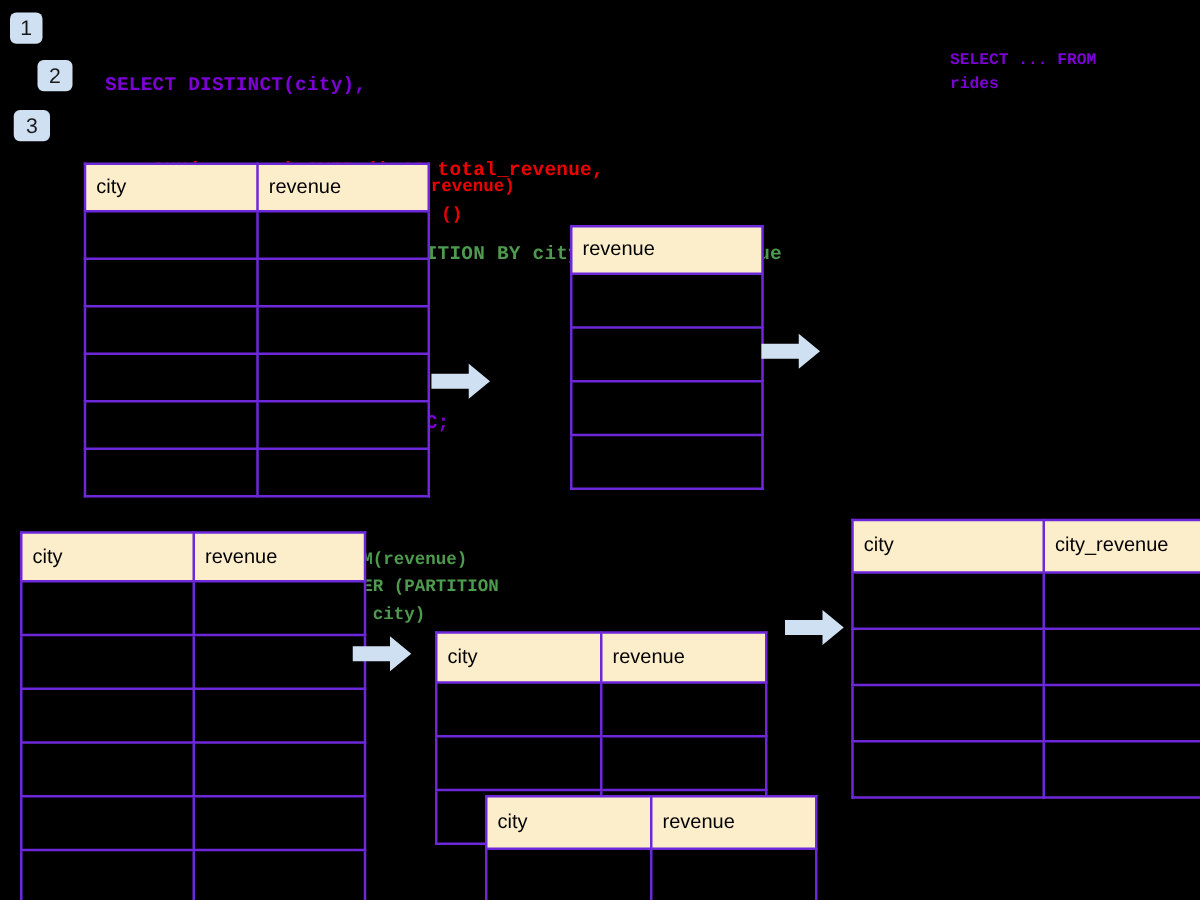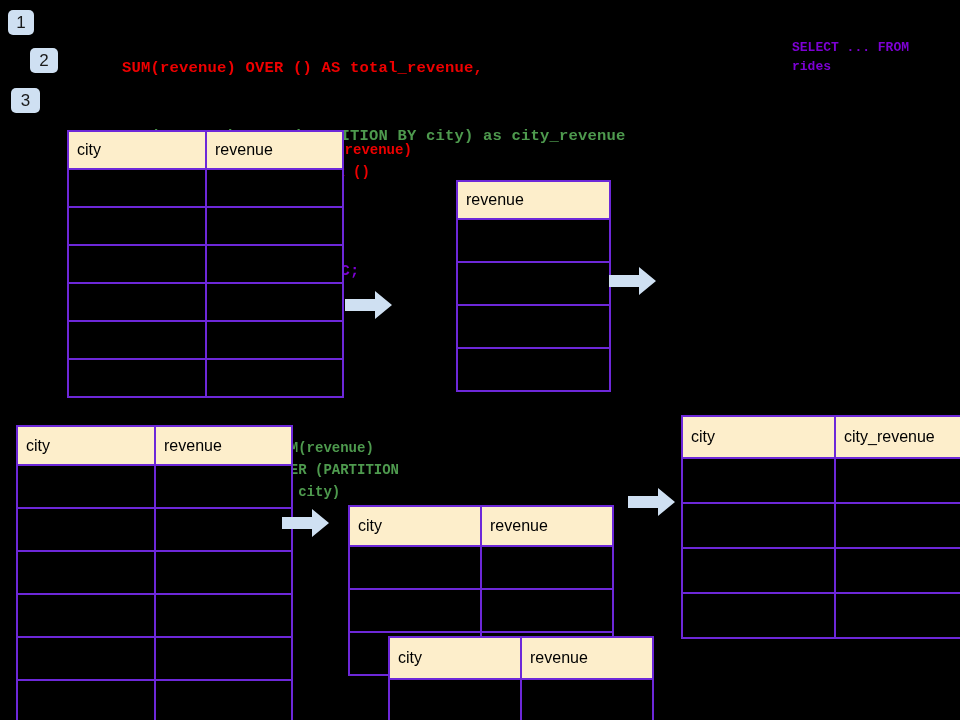--- a/index.html
+++ b/index.html
@@ -101,27 +101,28 @@
     <span>1</span>
   </div>
   <div class="step-badge" style="left:30px; top:48px; width:28px; height:25px;">
     <span>2</span>
   </div>
   <div class="step-badge" style="left:11px; top:88px; width:29px; height:25px;">
     <span>3</span>
   </div>
 
   <div class="sql-block" style="left:84px; top:12px;">
+    <div class="sql-line c-purple">SELECT DISTINCT(city),</div>
     <div class="sql-line c-red">    SUM(revenue) OVER () AS total_revenue,</div>
     <div class="sql-line c-green">    SUM(revenue) OVER (PARTITION BY city) as city_revenue</div>
     <div class="sql-line c-purple">  FROM rides</div>
     <div class="sql-line c-purple">  ORDER by city_revenue DESC;</div>
   </div>
 
-  <div class="annot small c-purple" style="left:792px; top:38px;">SELECT ... FROM
+  <div class="annot small c-purple" style="left:760px; top:38px;">SELECT ... FROM
 rides</div>
 
   <div class="annot c-red" style="left:311px; top:139px;">SUM(revenue)
 OVER ()</div>
 
   <div class="annot c-green" style="left:273px; top:437px;">SUM(revenue)
 OVER (PARTITION
 BY city)</div>
 
   <table class="tbl" style="left:67px; top:130px; width:239px;">

